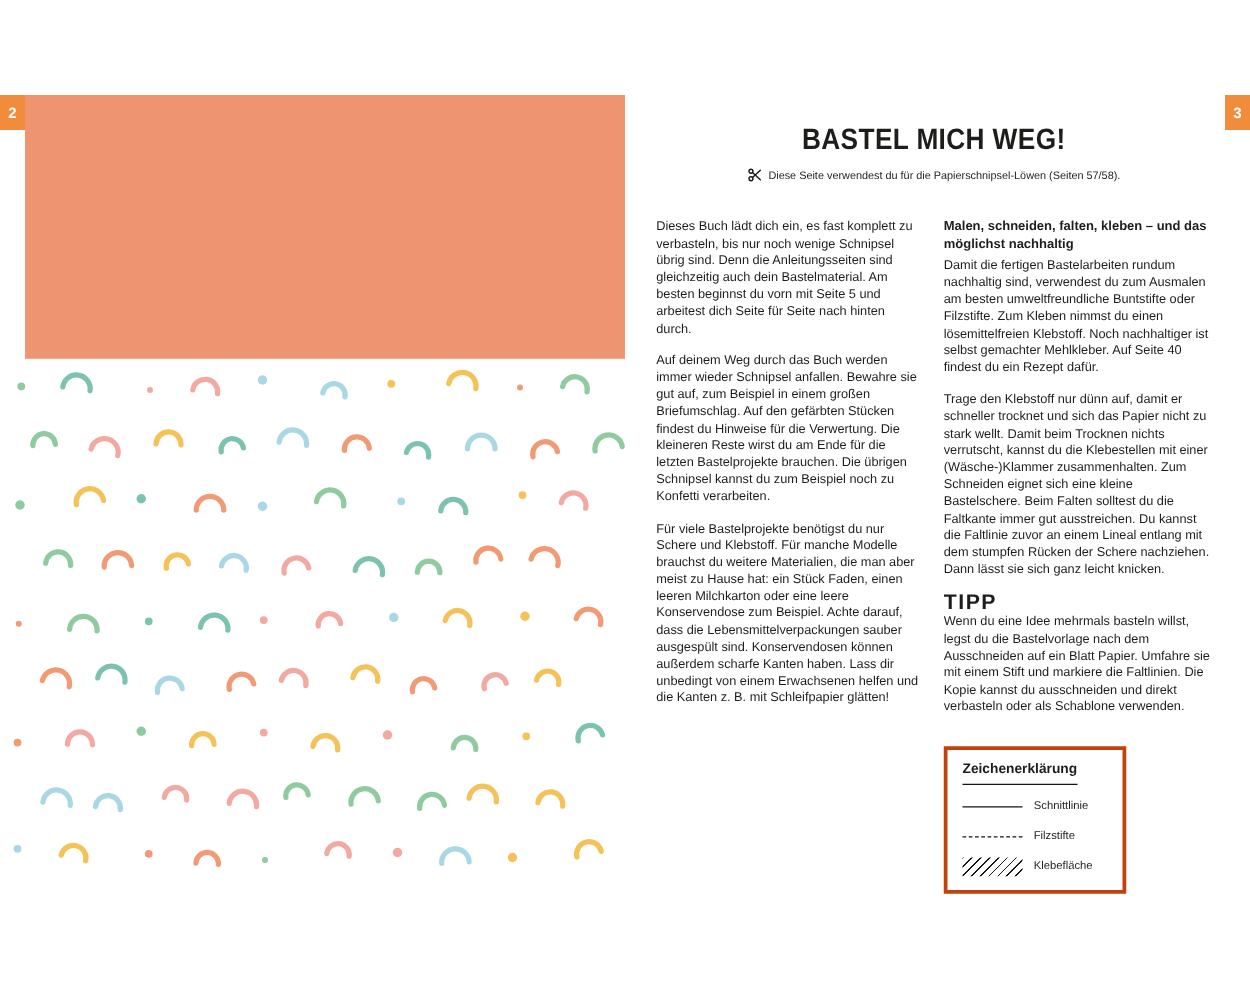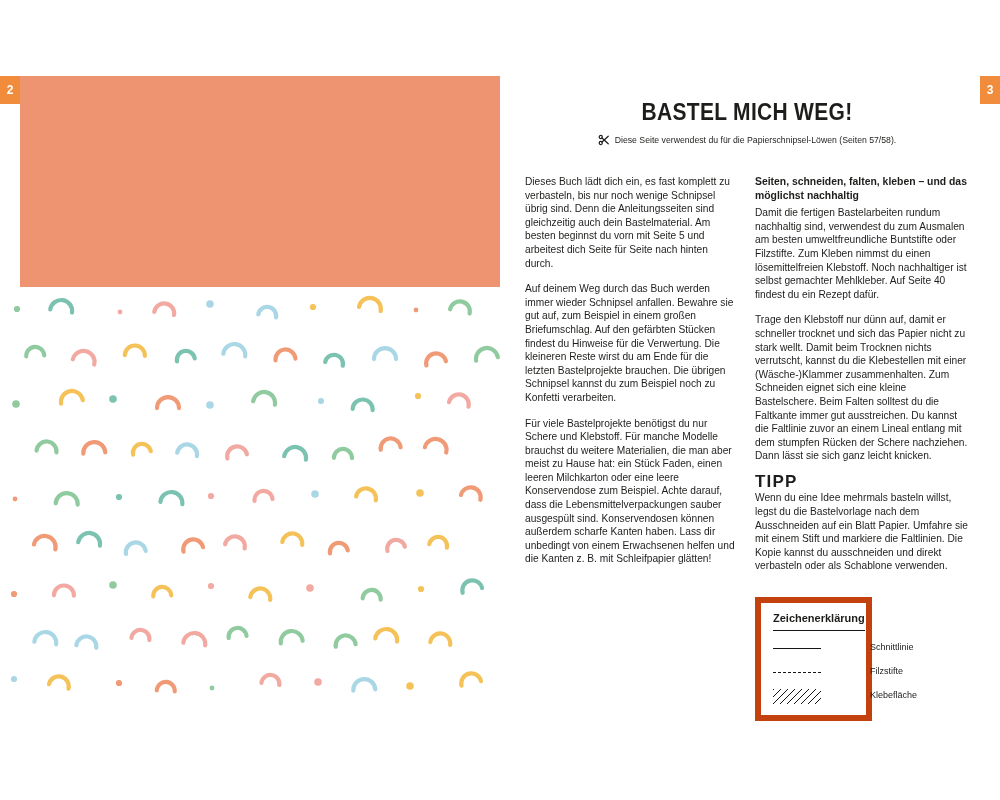--- a/index.html
+++ b/index.html
@@ -29,33 +29,33 @@
     font-size:8.7px;font-weight:normal;line-height:12px;
   }
   .note svg{vertical-align:-3px;margin-right:5px;}
   .col{position:absolute;top:175px;font-size:10.2px;line-height:13.6px;}
   .col1{left:525px;width:212px;}
   .col2{left:755px;width:214px;}
   .col p{margin:0 0 12px 0;}
   .col h2{font-size:10.4px;line-height:13.6px;font-weight:bold;margin:0 0 4px 0;}
   .col h3{font-size:17px;font-weight:bold;margin:2px 0 3px 0;letter-spacing:1.2px;}
   .legend{
-    margin-top:24px;border:6px solid #c2410c;width:117px;box-sizing:border-box;
+    margin-top:24px;border:3px solid #c2410c;width:146px;box-sizing:border-box;
     padding:9px 12px 11px 12px;background:#fff;
   }
   .legend-title{
     display:inline-block;font-weight:bold;font-size:11px;
     border-bottom:1.5px solid #151513;padding-bottom:4px;margin-bottom:1px;
   }
   .legend-row{display:flex;align-items:center;margin-top:9px;height:15px;}
   .sym{width:48px;flex:none;margin-right:9px;}
   .sym.solid{height:0;border-top:1.6px solid #151513;}
   .sym.dashed{height:0;border-top:1.6px dashed #151513;}
   .sym.hatch{height:15px;background:repeating-linear-gradient(135deg,#151513 0 1px,transparent 1px 5px);}
-  .lbl{font-size:9px;margin-left:40px;}
+  .lbl{font-size:9px;}
 </style>
 </head>
 <body style="--block: #ee9471; --tab: #f08c3c; color: rgb(29, 29, 27);">
 
 <div>
 
   <div class="tab tab-left">
     <span>2</span>
   </div>
   <div class="tab tab-right">
@@ -169,21 +169,21 @@
       </svg><span>Diese Seite verwendest du für die Papierschnipsel-Löwen (Seiten 57/58).</span>
     </div>
 
     <div class="col col1">
       <p>Dieses Buch lädt dich ein, es fast komplett zu verbasteln, bis nur noch wenige Schnipsel übrig sind. Denn die Anleitungsseiten sind gleichzeitig auch dein Bastelmaterial. Am besten beginnst du vorn mit Seite 5 und arbeitest dich Seite für Seite nach hinten durch.</p>
       <p>Auf deinem Weg durch das Buch werden immer wieder Schnipsel anfallen. Bewahre sie gut auf, zum Beispiel in einem großen Briefumschlag. Auf den gefärbten Stücken findest du Hinweise für die Verwertung. Die kleineren Reste wirst du am Ende für die letzten Bastelprojekte brauchen. Die übrigen Schnipsel kannst du zum Beispiel noch zu Konfetti verarbeiten.</p>
       <p>Für viele Bastelprojekte benötigst du nur Schere und Klebstoff. Für manche Modelle brauchst du weitere Materialien, die man aber meist zu Hause hat: ein Stück Faden, einen leeren Milchkarton oder eine leere Konservendose zum Beispiel. Achte darauf, dass die Lebensmittelverpackungen sauber ausgespült sind. Konservendosen können außerdem scharfe Kanten haben. Lass dir unbedingt von einem Erwachsenen helfen und die Kanten z. B. mit Schleifpapier glätten!</p>
     </div>
 
     <div class="col col2">
-      <h2>Seiten, schneiden, falten, kleben – und das möglichst nachhaltig</h2>
+      <h2>Malen, schneiden, falten, kleben – und das möglichst nachhaltig</h2>
       <p>Damit die fertigen Bastelarbeiten rundum nachhaltig sind, verwendest du zum Ausmalen am besten umweltfreundliche Buntstifte oder Filzstifte. Zum Kleben nimmst du einen lösemittelfreien Klebstoff. Noch nachhaltiger ist selbst gemachter Mehlkleber. Auf Seite 40 findest du ein Rezept dafür.</p>
       <p>Trage den Klebstoff nur dünn auf, damit er schneller trocknet und sich das Papier nicht zu stark wellt. Damit beim Trocknen nichts verrutscht, kannst du die Klebestellen mit einer (Wäsche-)Klammer zusammenhalten. Zum Schneiden eignet sich eine kleine Bastelschere. Beim Falten solltest du die Faltkante immer gut ausstreichen. Du kannst die Faltlinie zuvor an einem Lineal entlang mit dem stumpfen Rücken der Schere nachziehen. Dann lässt sie sich ganz leicht knicken.</p>
       <h3>TIPP</h3>
       <p>Wenn du eine Idee mehrmals basteln willst, legst du die Bastelvorlage nach dem Ausschneiden auf ein Blatt Papier. Umfahre sie mit einem Stift und markiere die Faltlinien. Die Kopie kannst du ausschneiden und direkt verbasteln oder als Schablone verwenden.</p>
 
       <div class="legend">
         <div class="legend-title">Zeichenerklärung</div>
         <div class="legend-row">
           <span class="sym solid"></span>
           <span class="lbl">Schnittlinie</span>

